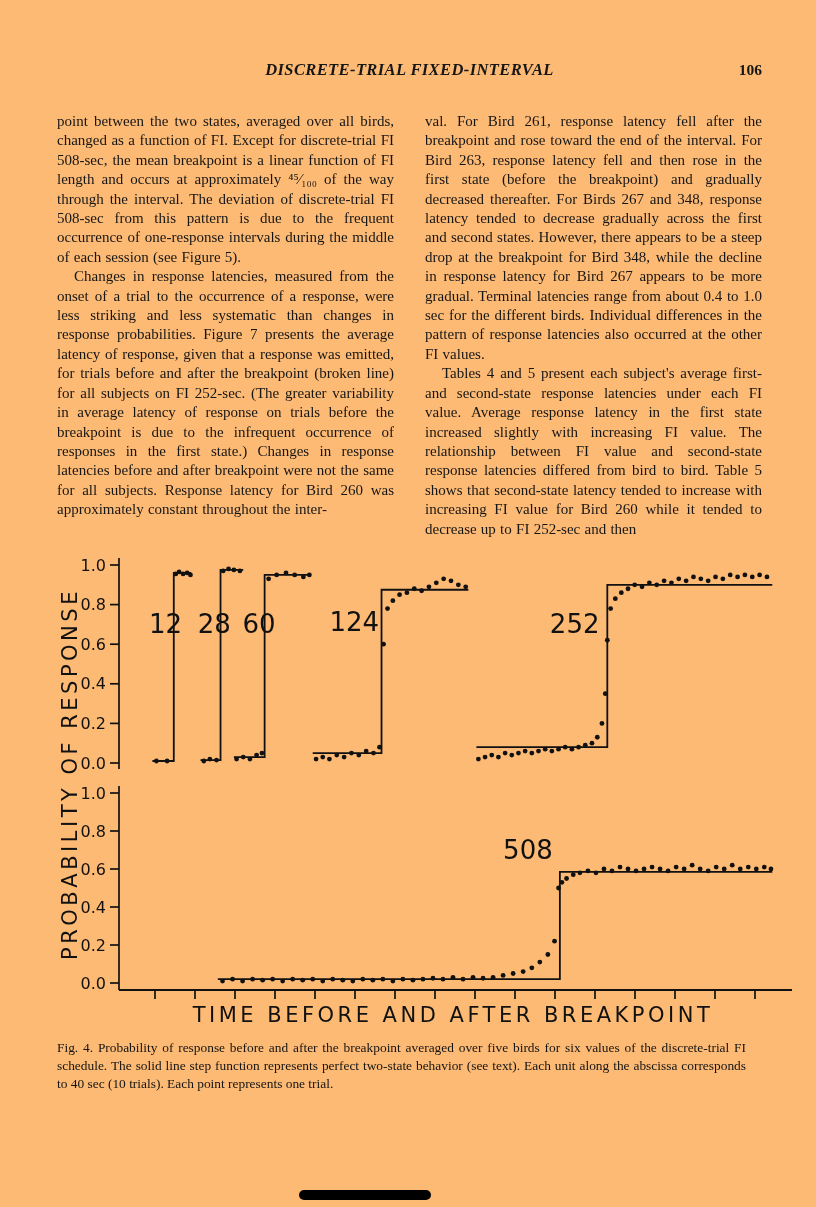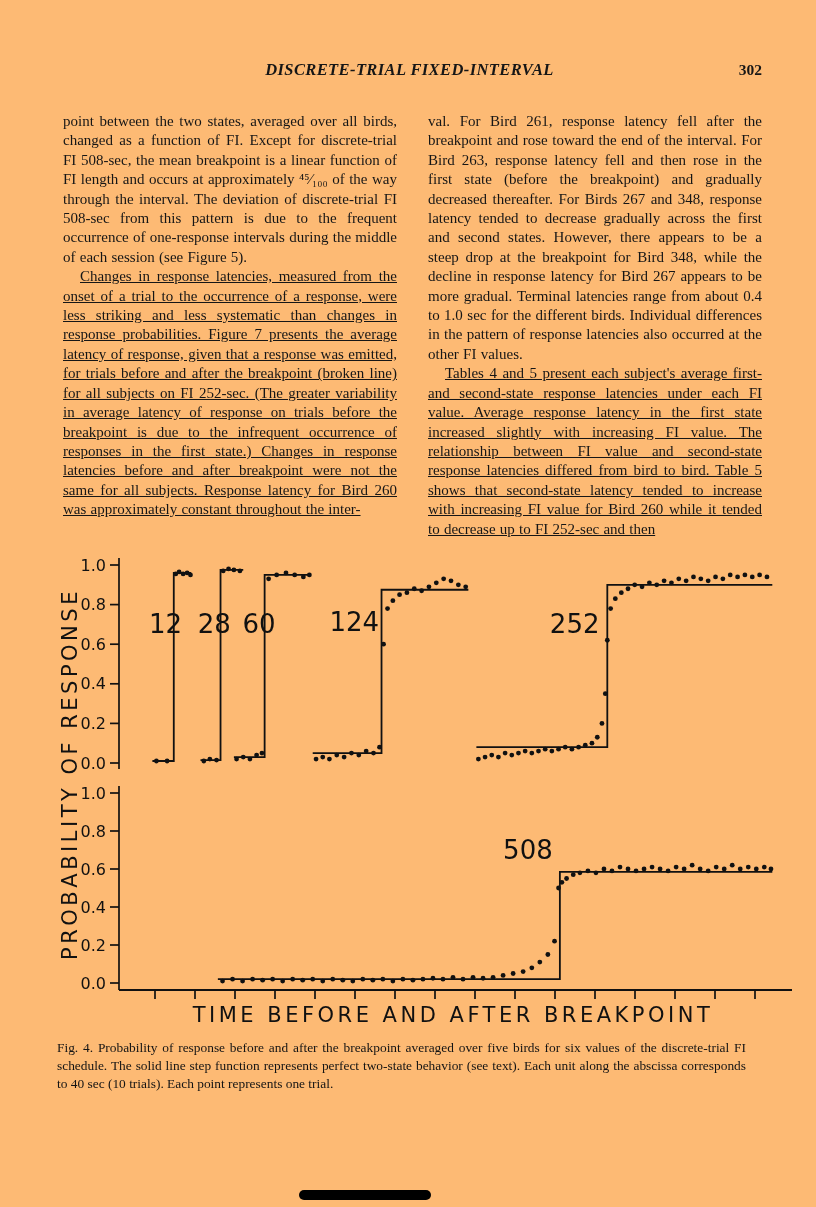--- a/index.html
+++ b/index.html
@@ -10,41 +10,41 @@
     box-sizing:border-box;
     padding:60px 54px 0 57px;
     background:#fdba74;
     color:#161616;
     font-family:"Liberation Serif", serif;
     overflow:hidden;
   }
   header.page-head{position:relative;text-align:center;margin:0 0 30px 0;height:22px;}
   .running-title{display:inline-block;font-style:italic;font-weight:bold;font-size:16.5px;letter-spacing:0.4px;}
   .page-number{position:absolute;right:0;top:1px;font-size:15.5px;font-weight:bold;}
-  main.columns{display:flex;gap:31px;margin-left:6px;}
+  main.columns{display:flex;gap:31px;}
   main.columns .col{flex:1;min-width:0;}
   .col p{margin:0;text-align:justify;font-size:15px;line-height:19.4px;word-spacing:0.5px;}
-  .col p.indent{text-indent:17px;text-decoration:underline;}
+  .col p.indent{text-indent:17px;}
   figure.fig{margin:14px 16px 0 0;}
   figure.fig svg{display:block;}
   svg text{fill:#111;}
   .tick{font:16px "DejaVu Sans", sans-serif;}
   .serieslabel{font:26px "DejaVu Sans", sans-serif;}
   .axislabel{font:21px "DejaVu Sans", sans-serif;letter-spacing:3.5px;}
   figcaption{margin-top:8px;font-weight:normal;font-size:13.4px;line-height:1.33;text-align:justify;color:#141414;}
   .scan-bar{position:absolute;left:299px;top:1190px;width:132px;height:10px;background:#000;border-radius:5px;}
 </style>
 </head>
 <body>
 
 <div class="page">
 
   <header class="page-head">
     <span class="running-title">DISCRETE-TRIAL FIXED-INTERVAL</span>
-    <span class="page-number">302</span>
+    <span class="page-number">106</span>
   </header>
 
   <main class="columns">
     <section class="col">
       <p>point between the two states, averaged over all birds, changed as a function of FI. Except for discrete-trial FI 508-sec, the mean breakpoint is a linear function of FI length and occurs at approximately ⁴⁵⁄₁₀₀ of the way through the interval. The deviation of discrete-trial FI 508-sec from this pattern is due to the frequent occurrence of one-response intervals during the middle of each session (see Figure 5).</p>
       <p class="indent">Changes in response latencies, measured from the onset of a trial to the occurrence of a response, were less striking and less systematic than changes in response probabilities. Figure 7 presents the average latency of response, given that a response was emitted, for trials before and after the breakpoint (broken line) for all subjects on FI 252-sec. (The greater variability in average latency of response on trials before the breakpoint is due to the infrequent occurrence of responses in the first state.) Changes in response latencies before and after breakpoint were not the same for all subjects. Response latency for Bird 260 was approximately constant throughout the inter-</p>
     </section>
     <section class="col">
       <p>val. For Bird 261, response latency fell after the breakpoint and rose toward the end of the interval. For Bird 263, response latency fell and then rose in the first state (before the breakpoint) and gradually decreased thereafter. For Birds 267 and 348, response latency tended to decrease gradually across the first and second states. However, there appears to be a steep drop at the breakpoint for Bird 348, while the decline in response latency for Bird 267 appears to be more gradual. Terminal latencies range from about 0.4 to 1.0 sec for the different birds. Individual differences in the pattern of response latencies also occurred at the other FI values.</p>
       <p class="indent">Tables 4 and 5 present each subject's average first- and second-state response latencies under each FI value. Average response latency in the first state increased slightly with increasing FI value. The relationship between FI value and second-state response latencies differed from bird to bird. Table 5 shows that second-state latency tended to increase with increasing FI value for Bird 260 while it tended to decrease up to FI 252-sec and then</p>

